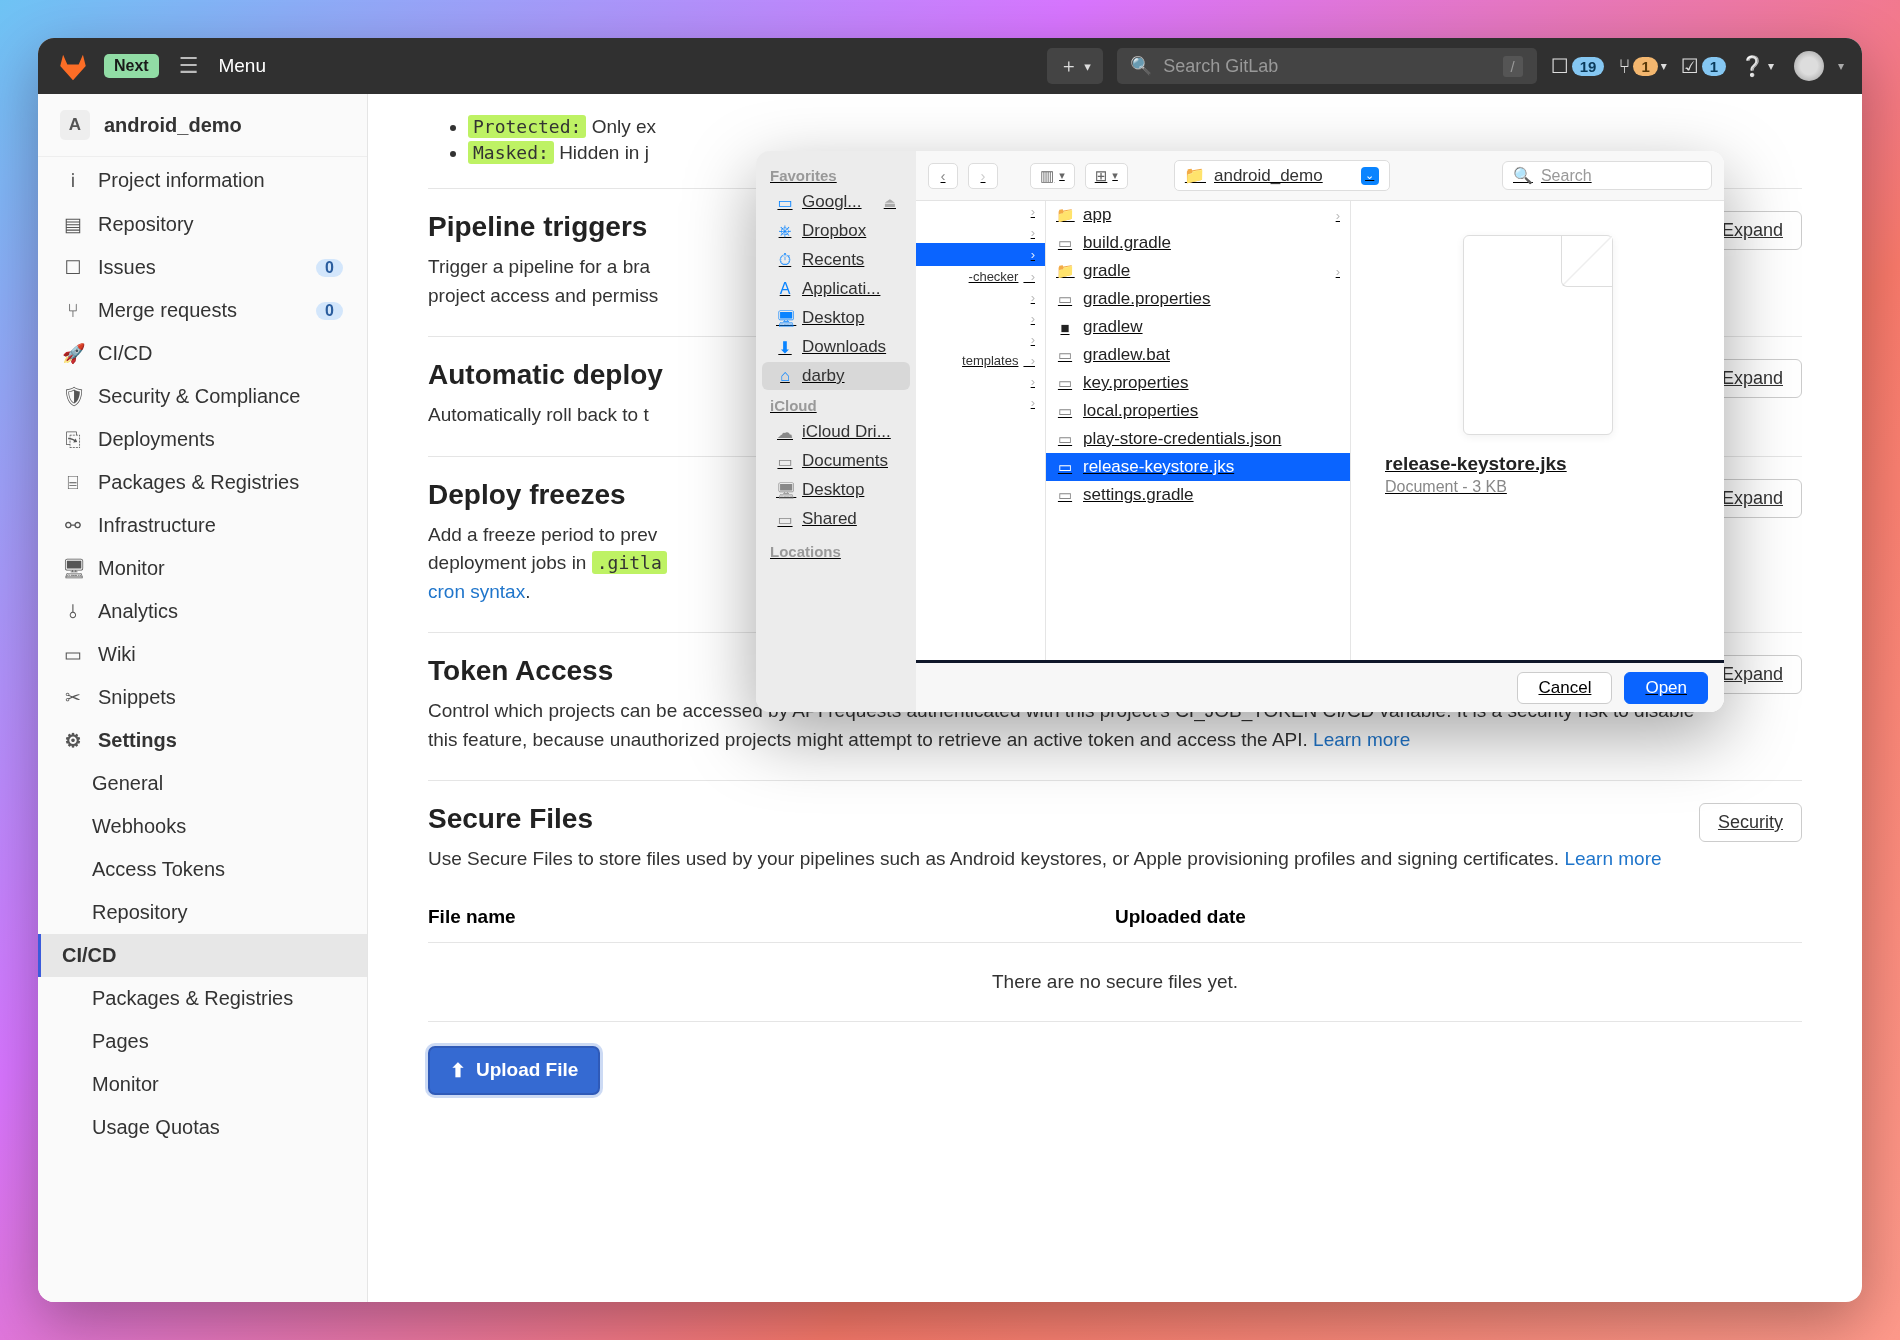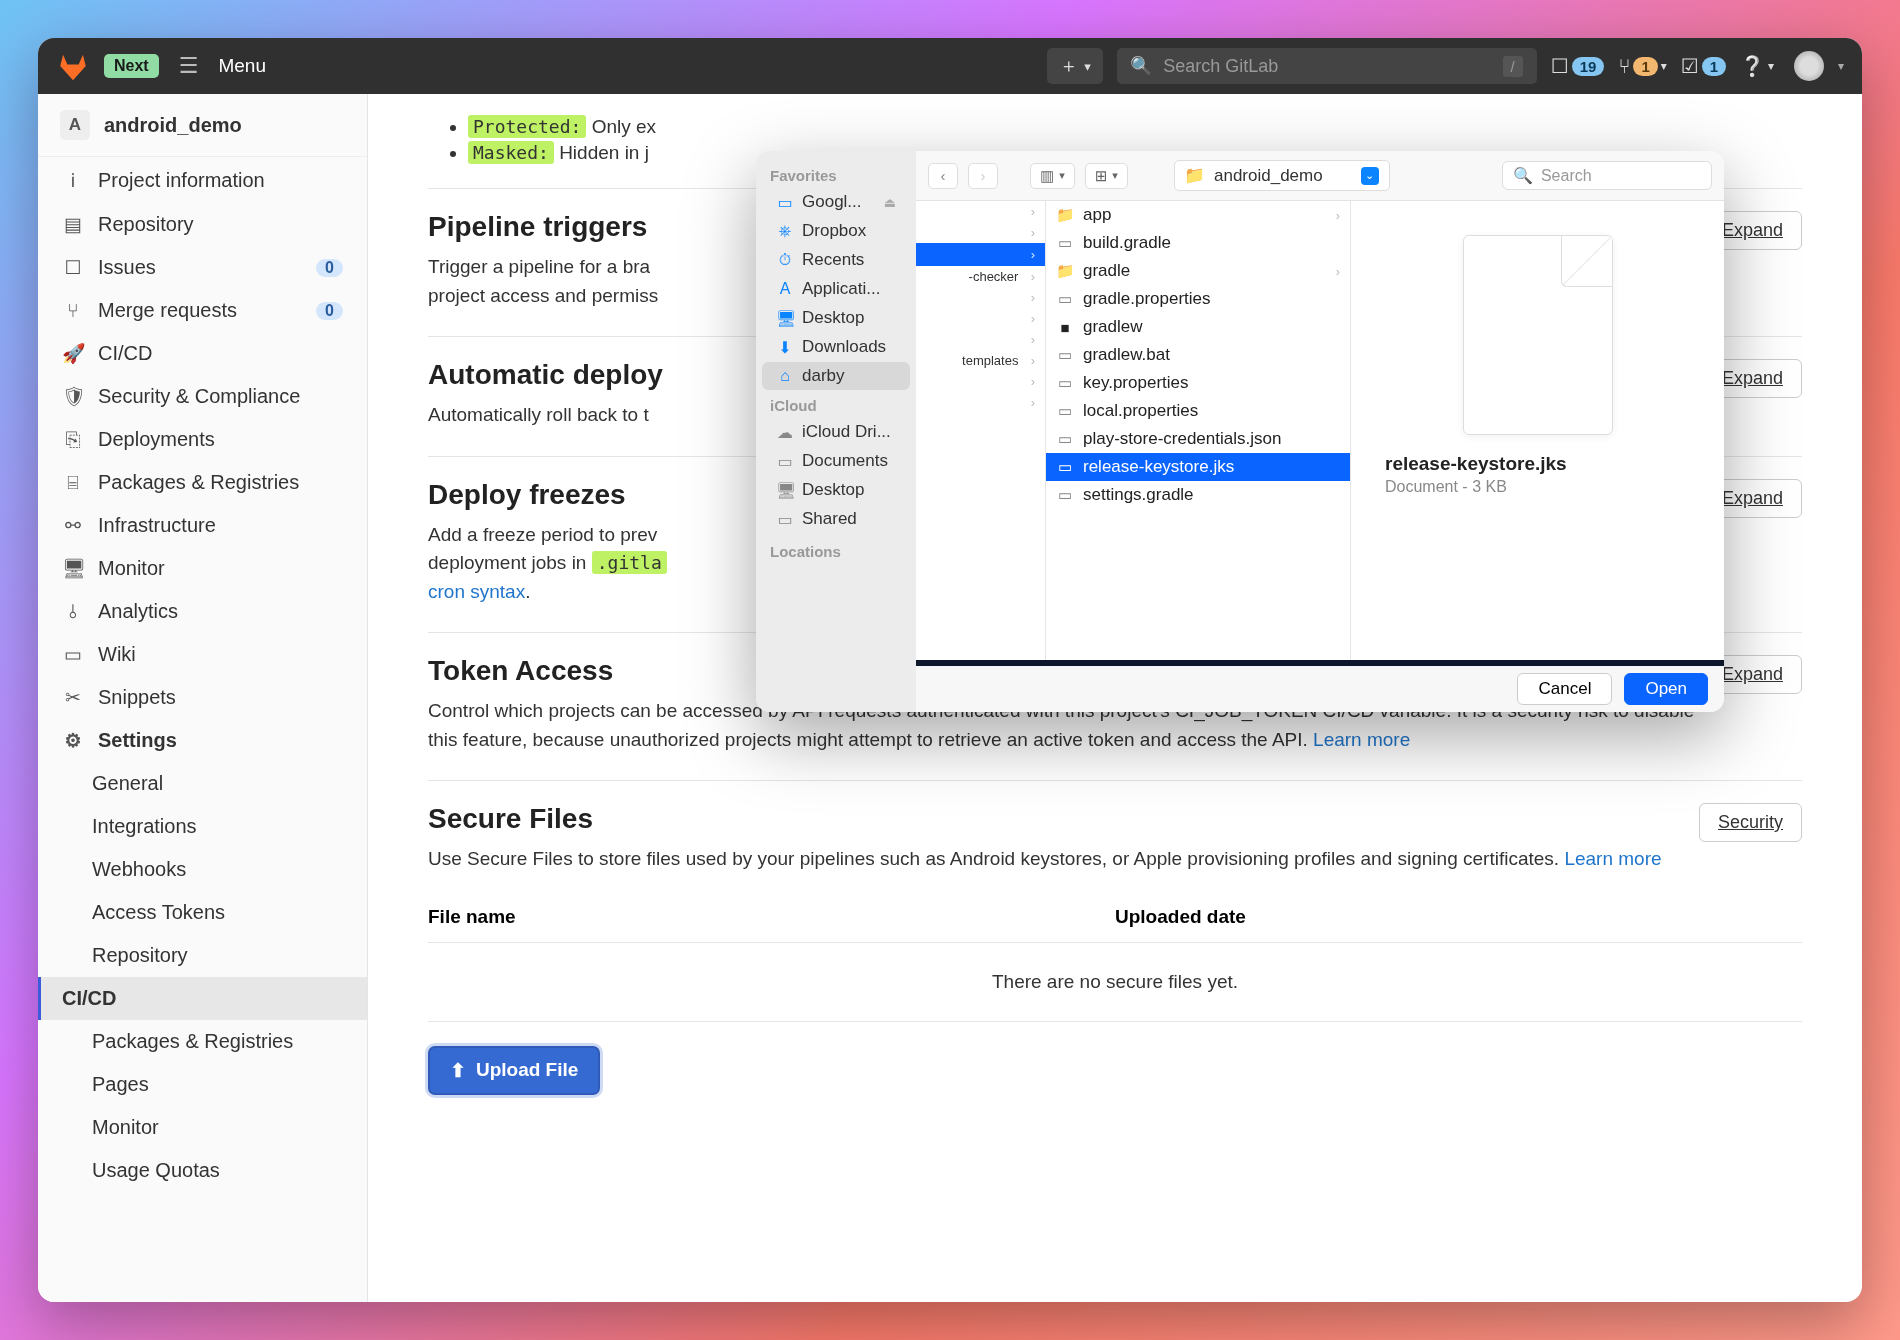--- a/index.html
+++ b/index.html
@@ -37,21 +37,21 @@
 .section-header { display: flex; align-items: flex-start; }
 .section-title { font-size: 28px; font-weight: 700; color: #222; margin-bottom: 10px; }
 .section-desc { font-size: 19px; color: #333; line-height: 1.5; }
 .expand-btn { margin-left: auto; border: 1px solid #ccc; background: #fff; border-radius: 6px; padding: 8px 18px; font-size: 18px; cursor: pointer; color: #333; text-decoration: underline; }
 .link { color: #1f75cb; }
 .table-head { display: flex; border-bottom: 1px solid #e5e5e5; padding: 14px 0; margin-top: 18px; font-weight: 600; font-size: 19px; }
 .col-name { width: 50%; }
 .empty-row { text-align: center; padding: 28px 0; font-size: 19px; color: #333; border-bottom: 1px solid #e5e5e5; }
 .upload-btn { margin-top: 24px; border: 2px solid #2f5ab8; background: #356ad2; color: #fff; border-radius: 7px; padding: 11px 20px; font-size: 19px; font-weight: 600; display: inline-flex; align-items: center; gap: 10px; cursor: pointer; box-shadow: 0 0 0 3px rgba(53,106,210,0.25); }
 
-.file-dialog { position: absolute; top: 113px; left: 718px; width: 968px; height: 561px; background: #f3f3f3; border-radius: 14px; box-shadow: 0 24px 70px rgba(0,0,0,0.35); display: flex; overflow: hidden; }
+.file-dialog { position: absolute; top: 113px; left: 718px; width: 968px; height: 561px; background: #f3f3f3; border-radius: 14px; box-shadow: 0 24px 70px rgba(0,0,0,0.35); display: flex; overflow: hidden; text-decoration: underline; }
 .fd-sidebar { width: 160px; background: #ececec; padding: 10px 0; font-size: 17px; }
 .fd-side-label { text-transform: none; color: #999; font-size: 15px; padding: 6px 14px 3px; font-weight: 600; }
 .fd-side-item { display: flex; align-items: center; gap: 8px; padding: 4px 14px; color: #333; cursor: pointer; border-radius: 6px; margin: 1px 6px; }
 .fd-side-item.sel { background: #d8d8d8; }
 .fd-side-item .si { width: 18px; font-size: 16px; color: #0a84ff; text-align: center; }
 .fd-side-item .si.gray { color: #888; }
 .fd-main { flex: 1; display: flex; flex-direction: column; background: #fff; }
 .fd-toolbar { height: 50px; background: #f8f8f8; border-bottom: 1px solid #e3e3e3; display: flex; align-items: center; gap: 10px; padding: 0 12px; }
 .fd-navbtn { width: 30px; height: 26px; border: 1px solid #ddd; border-radius: 5px; background: #fff; display: flex; align-items: center; justify-content: center; color: #888; font-size: 15px; }
 .fd-viewbtn { border: 1px solid #ddd; border-radius: 5px; background: #fff; padding: 3px 9px; display: flex; align-items: center; gap: 5px; color: #666; font-size: 15px; }
@@ -70,21 +70,21 @@
 .fd-file.sel .chev { color: #dbe9ff; }
 .fd-file .fi { width: 18px; font-size: 15px; text-align: center; }
 .fi-folder { color: #0a84ff; }
 .fi-doc { color: #888; }
 .fi-exec { color: #222; }
 .fi-sel { color: #fff; }
 .preview-icon { width: 150px; height: 200px; background: #fff; border: 1px solid #ddd; border-radius: 6px; position: relative; box-shadow: 0 2px 8px rgba(0,0,0,0.06); }
 .preview-icon::before { content: ""; position: absolute; top: 0; right: 0; width: 50px; height: 50px; background: linear-gradient(135deg, transparent 48%, #eee 50%, #fff 52%); border-bottom: 1px solid #ddd; border-left: 1px solid #ddd; border-bottom-left-radius: 6px; }
 .preview-name { font-size: 19px; font-weight: 700; margin-top: 18px; color: #222; }
 .preview-meta { font-size: 16px; color: #888; margin-top: 3px; }
-.fd-footer { height: 52px; background: #f7f7f7; border-top: 6px solid #0f172a; display: flex; align-items: center; justify-content: flex-end; gap: 12px; padding: 0 16px; }
+.fd-footer { height: 52px; background: #f7f7f7; border-top: 3px solid #0f172a; display: flex; align-items: center; justify-content: flex-end; gap: 12px; padding: 0 16px; }
 .fd-btn { border: 1px solid #ccc; background: #fff; border-radius: 6px; padding: 5px 20px; font-size: 17px; cursor: pointer; }
 .fd-btn.primary { background: #0a64ff; color: #fff; border-color: #0a64ff; }
 .fd-file-right { display: flex; align-items: center; justify-content: flex-end; gap: 5px; padding: 3px 10px; color: #bbb; font-size: 13px; }
 </style>
 </head>
 <body>
 
 <div class="window">
   <div class="topbar">
     <svg class="logo-fox" viewBox="0 0 24 24" fill="currentColor">
@@ -169,21 +169,20 @@
             <span class="nav-icon">✂</span>
             <span>Snippets</span>
           </div>
           <div class="sidebar-item bold">
             <span class="nav-icon">⚙</span>
             <span>Settings</span>
           </div>
         </div>
       <div id="settings-sub">
           <div class="sidebar-item sidebar-sub">General</div>
-          <div class="sidebar-item sidebar-sub">Integrations</div>
           <div class="sidebar-item sidebar-sub">Webhooks</div>
           <div class="sidebar-item sidebar-sub">Access Tokens</div>
           <div class="sidebar-item sidebar-sub">Repository</div>
           <div class="sidebar-item sidebar-sub active">CI/CD</div>
           <div class="sidebar-item sidebar-sub">Packages &amp; Registries</div>
           <div class="sidebar-item sidebar-sub">Pages</div>
           <div class="sidebar-item sidebar-sub">Monitor</div>
           <div class="sidebar-item sidebar-sub">Usage Quotas</div>
         </div>
     </div>

